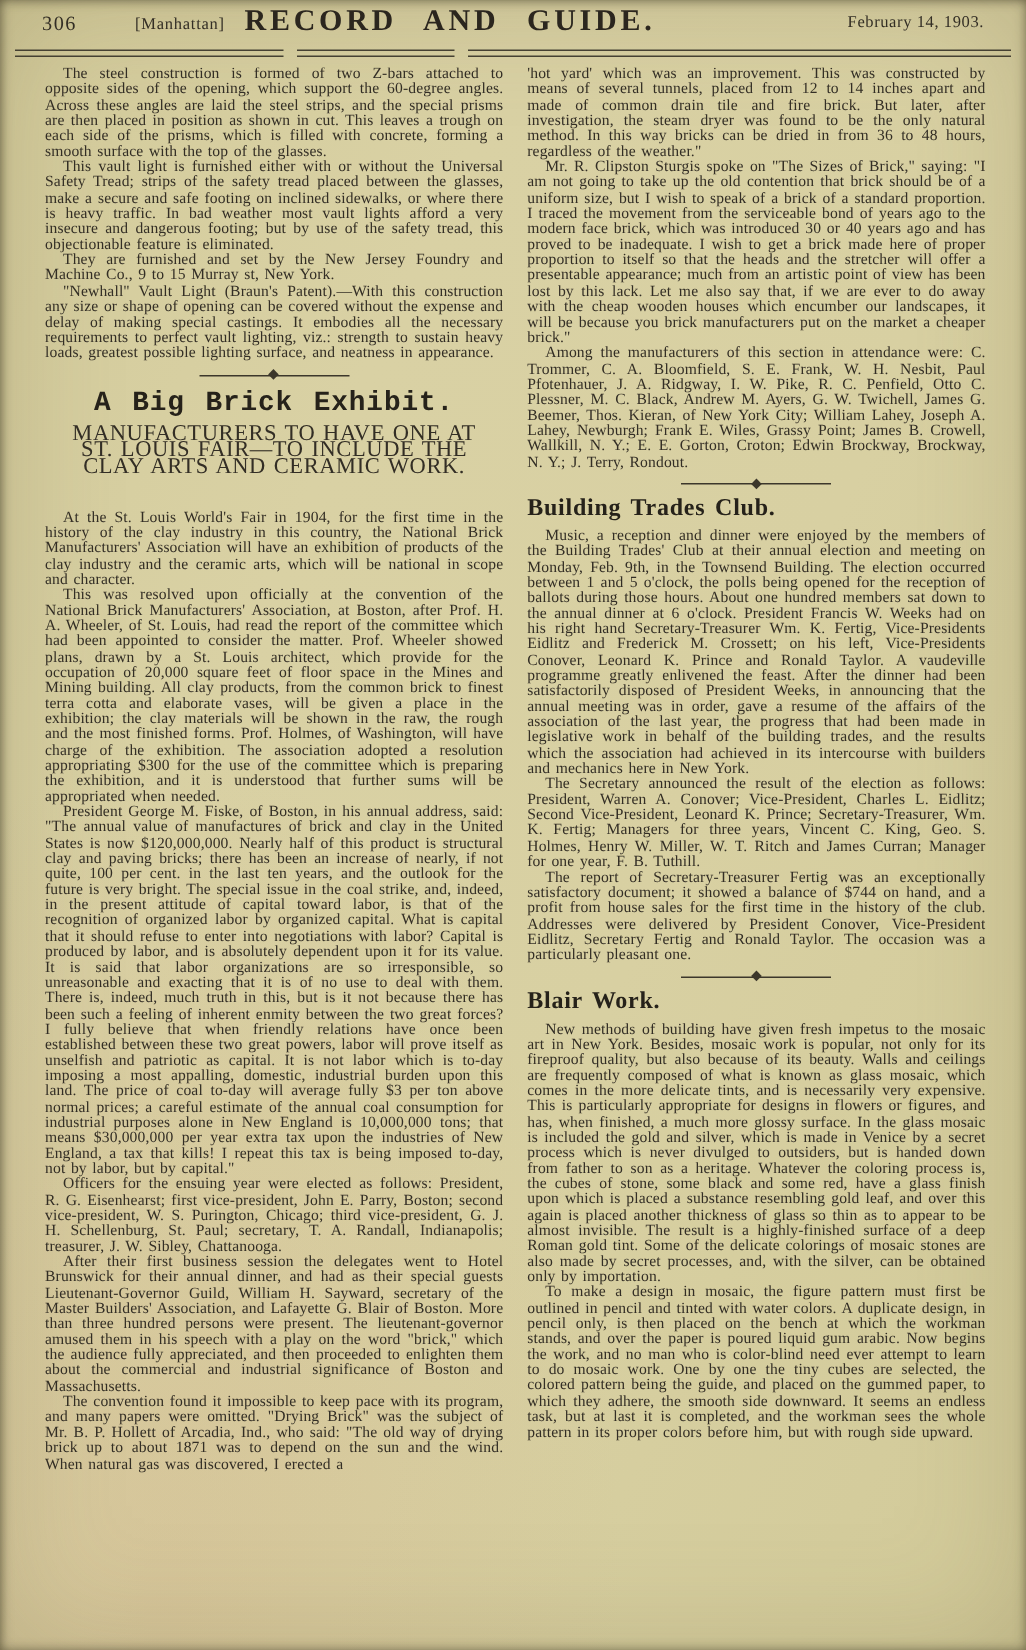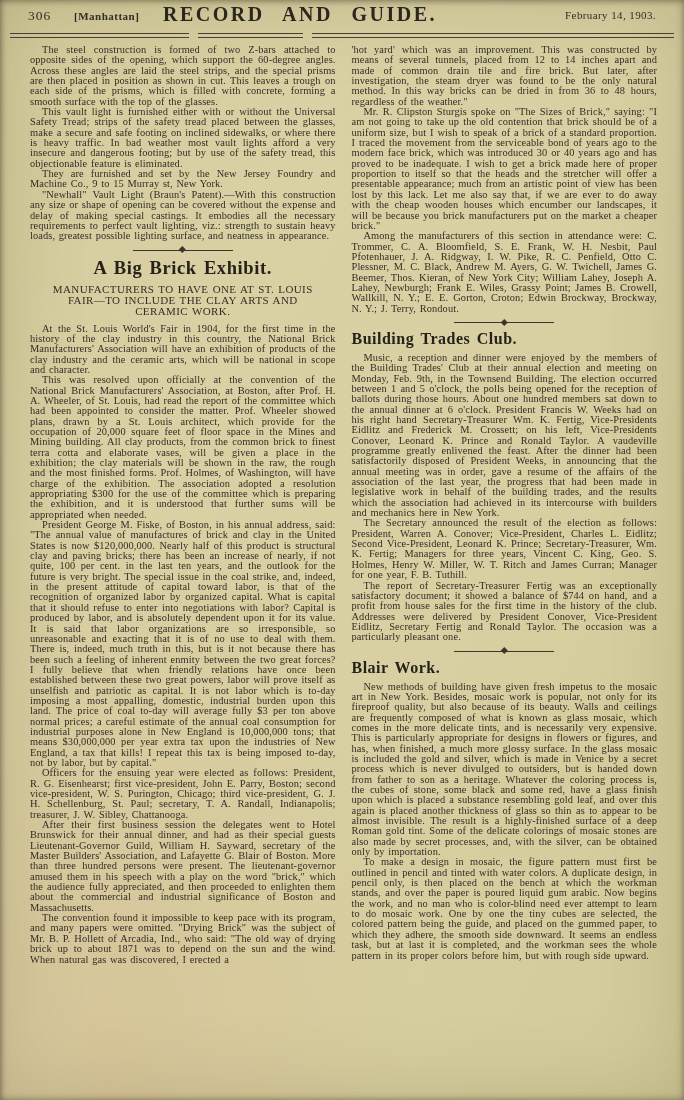--- a/index.html
+++ b/index.html
@@ -16,41 +16,41 @@
       inset 0 0 80px rgba(110,100,60,0.25),
       inset 4px 0 7px -3px rgba(70,65,45,0.55),
       inset -4px 0 7px -3px rgba(70,65,45,0.35),
       inset 0 4px 7px -3px rgba(70,65,45,0.45),
       inset 0 -4px 7px -3px rgba(70,65,45,0.30);
     font-family:"Liberation Serif","DejaVu Serif",serif;
     color:#332e25;
   }
   .masthead { position:absolute; top:0; left:0; right:0; height:44px; }
   .page-number { position:absolute; left:28px; top:8px; font-size:13.5px; letter-spacing:1px; }
-  .edition { position:absolute; left:74px; top:10px; font-size:11px; font-weight:bold; letter-spacing:0.5px; }
+  .edition { position:absolute; left:90px; top:10px; font-size:11px; font-weight:normal; letter-spacing:0.5px; }
   .mast-title {
     position:absolute; left:0; top:3px; width:100%;
     transform:translateX(-42px);
     text-align:center; font-size:20px; font-weight:bold;
     letter-spacing:2.5px; word-spacing:11px; color:#2b261e;
   }
   .issue-date { position:absolute; right:28px; top:9px; font-size:11px; letter-spacing:0.4px; }
   .head-rules { position:absolute; left:10px; right:10px; top:33px; display:flex; gap:9px; }
   .double-rule { height:2.6px; border-top:1.7px solid #454032; border-bottom:1px solid #454032; }
   .seg1 { flex:178 0 0; } .seg2 { flex:105 0 0; } .seg3 { flex:360 0 0; }
 
   .columns { position:absolute; top:45px; left:30px; right:27px; bottom:0; display:flex; gap:16px; overflow:hidden; }
   .col { flex:1 1 0; min-width:0; }
 
   p { margin:0; font-size:10.4px; line-height:10.35px; text-align:justify; text-indent:12px; word-spacing:1px; letter-spacing:0.1px; }
   p.cont { text-indent:0; }
 
-  .headline-lg { font-size:18.5px; font-weight:bold; text-align:center; margin:3px 0 5px; letter-spacing:0.6px; word-spacing:2px; color:#26221a; }
+  .headline-lg { font-size:18.5px; font-weight:bold; text-align:center; margin:3px 0 5px; letter-spacing:0.6px; word-spacing:2px; color:#26221a;font-family:Liberation Mono, monospace; }
   .headline-md { font-size:16px; font-weight:bold; margin:2px 0 5px; letter-spacing:0.5px; word-spacing:2px; color:#26221a; }
-  .subhead { font-size:11px; line-height:11px; text-align:center; margin:0 10px 7px; letter-spacing:0.4px; word-spacing:1px; font-weight:normal; }
+  .subhead { font-size:15px; line-height:11px; text-align:center; margin:0 10px 24px; letter-spacing:0.4px; word-spacing:1px; font-weight:normal; }
 
   .divider { width:100px; margin:8px auto 7px; border-top:1.3px solid #3c372b; height:0; position:relative; }
   .divider::after {
     content:""; position:absolute; left:50%; top:-3.4px;
     width:4.6px; height:4.6px; margin-left:-2.6px;
     background:#3c372b; transform:rotate(45deg);
   }
 </style>
 </head>
 <body>

